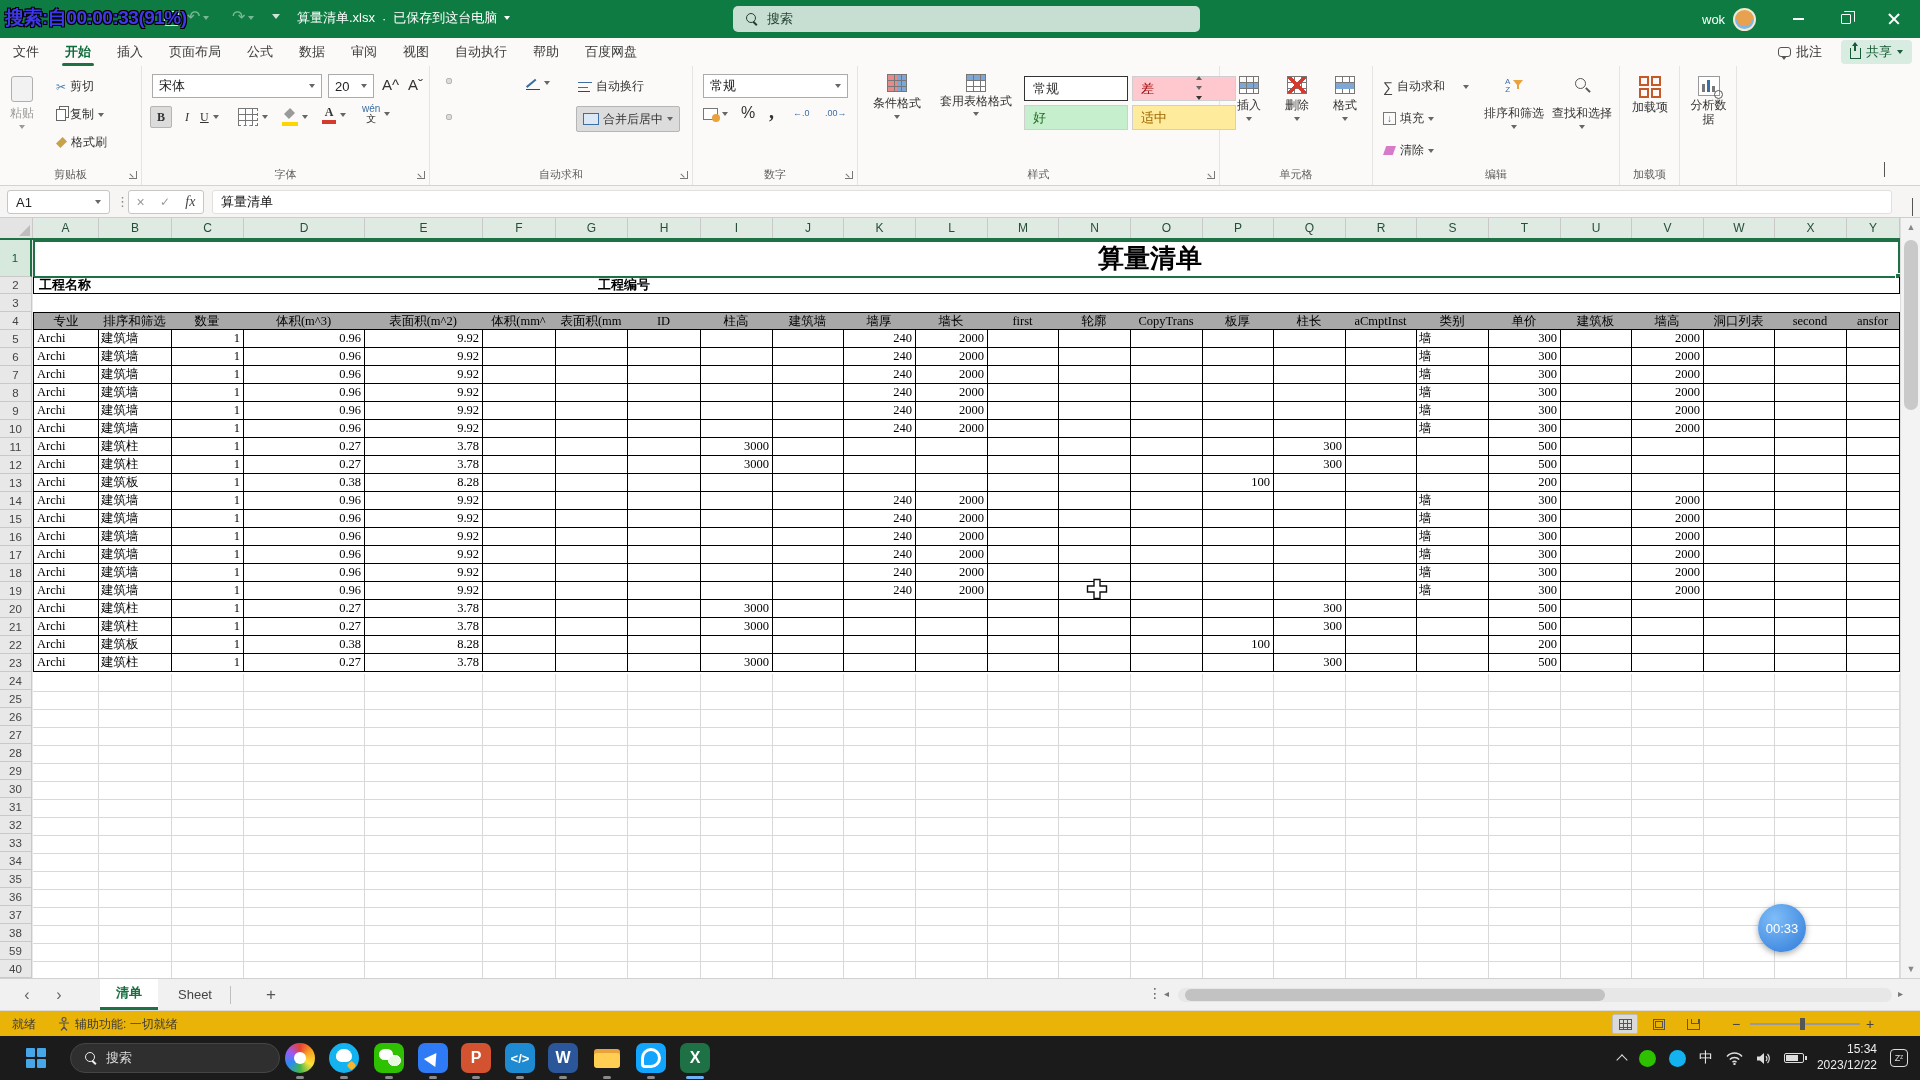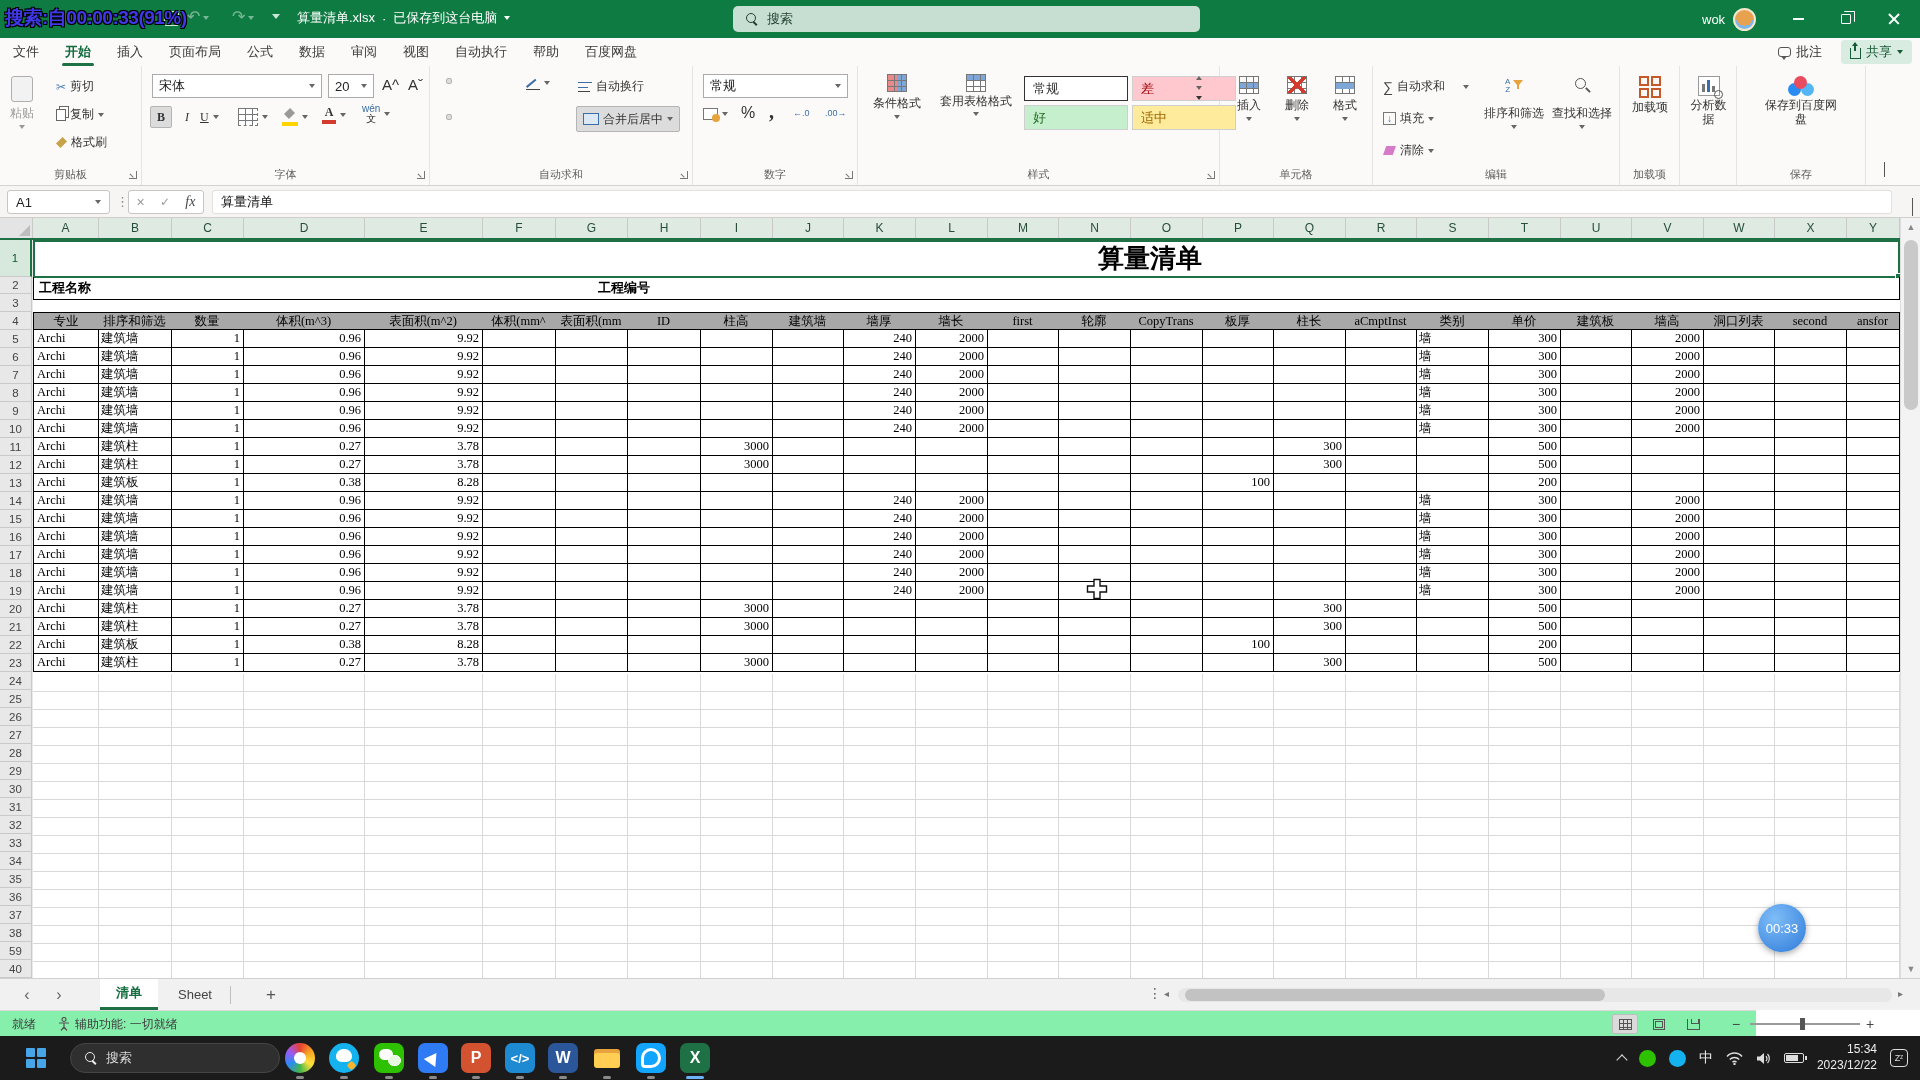--- a/index.html
+++ b/index.html
@@ -100,21 +100,21 @@
 .snav{position:absolute;top:0;height:32px;width:26px;display:flex;align-items:center;justify-content:center;color:#666;font-size:16px}
 .stab{position:absolute;top:0;height:31px;display:flex;align-items:center;padding:0 16px;color:#444}
 .stab.active{background:#fff;color:#167041;font-weight:bold;border-bottom:3px solid #1E7145}
 #stab-div{position:absolute;left:230px;top:7px;width:1px;height:18px;background:#BFBFBF}
 #addsheet{position:absolute;left:256px;top:0;width:30px;height:32px;display:flex;align-items:center;justify-content:center;font-size:17px;color:#555}
 #sb-more{position:absolute;left:1148px;top:6px;color:#666;font-size:14px}
 #hscroll{position:absolute;left:1178px;top:9px;width:714px;height:14px;background:#E7E7E7;border-radius:7px}
 #hthumb{position:absolute;left:7px;top:1px;width:420px;height:12px;background:#C2C2C2;border-radius:6px}
 .harrow{position:absolute;top:9px;font-size:10px;color:#777}
 
-#statusbar{position:absolute;left:0;top:1010px;width:1756px;height:26px;background:#86efac;border-top:1px solid #DCDAD8;font-size:12px;color:#3b3b3b}
+#statusbar{position:absolute;left:0;top:1010px;width:1920px;height:26px;background:#eab308;border-top:1px solid #DCDAD8;font-size:12px;color:#3b3b3b}
 .sb-item{position:absolute;top:0;height:26px;display:flex;align-items:center;gap:5px}
 .viewbtn{width:26px;height:20px;display:flex;align-items:center;justify-content:center;border-radius:2px}
 .viewbtn.active{background:#DADADA;border:1px solid #BDBDBD}
 .vb-grid{width:13px;height:11px;border:1.2px solid #555;background:linear-gradient(#555 1px,transparent 1px) 0 3px/100% 4px,linear-gradient(90deg,#555 1px,transparent 1px) 3px 0/4px 100%}
 .vb-page{width:12px;height:11px;border:1.2px solid #555;display:flex;align-items:center;justify-content:center}
 .vb-page::after{content:"";width:6px;height:5px;border:1px solid #555}
 .vb-break{width:13px;height:11px;border:1.2px solid #555;border-top:none;position:relative}
 .vb-break::before{content:"";position:absolute;left:3px;top:0;width:6px;height:4px;border:1px solid #555;border-top:none}
 #zoomtrack{position:absolute;left:1750px;top:12px;width:110px;height:2px;background:#9a9a9a}
 #zoomhandle{position:absolute;left:1800px;top:7px;width:5px;height:12px;background:#555}
@@ -457,31 +457,20 @@
         <span style="display:inline-block;width:22px;height:20px;border:1px solid #999;background:#fff;position:relative">
             <span style="position:absolute;left:3px;bottom:3px;width:3px;height:8px;background:#777"></span>
             <span style="position:absolute;left:8px;bottom:3px;width:3px;height:12px;background:#3b6ea5"></span>
             <span style="position:absolute;left:13px;bottom:3px;width:3px;height:6px;background:#777"></span>
             <span style="position:absolute;right:-4px;bottom:-4px;width:9px;height:9px;border:1.8px solid #555;border-radius:50%"></span>
           </span>
         <span style="white-space:normal;text-align:center;line-height:1.15">分析数据</span>
       </div>
     </div>
 
-    <div class="rgroup" style="left:1737px;width:129px">
-      <div class="vbtn" style="left:24px;top:10px;width:80px">
-        <span style="display:inline-block;width:26px;height:20px;position:relative">
-            <span style="position:absolute;left:0;bottom:0;width:13px;height:13px;border-radius:50%;background:#2A8BF2"></span>
-            <span style="position:absolute;right:0;bottom:0;width:13px;height:13px;border-radius:50%;background:#55B6F5"></span>
-            <span style="position:absolute;left:6px;top:0;width:13px;height:13px;border-radius:50%;background:#E94B5F"></span>
-          </span>
-        <span style="white-space:normal;text-align:center;line-height:1.15">保存到百度网盘</span>
-      </div>
-      <div class="glabel">保存</div>
-    </div>
 
     <div style="position:absolute;left:1884px;top:96px"><span class="chev-dn"></span></div>
   </div>
 
   <div id="fbar">
     <div id="namebox">
         <span>A1</span>
         <span class="caret sm" style="color:#666"></span>
       </div>
     <div id="fbar-dots">⋮</div>
@@ -588,21 +577,21 @@
       <div class="vline" style="left: 1240px;"></div>
       <div class="vline" style="left: 1312px;"></div>
       <div class="vline" style="left: 1383px;"></div>
       <div class="vline" style="left: 1455px;"></div>
       <div class="vline" style="left: 1527px;"></div>
       <div class="vline" style="left: 1598px;"></div>
       <div class="vline" style="left: 1670px;"></div>
       <div class="vline" style="left: 1741px;"></div>
       <div class="vline" style="left: 1813px;"></div>
       <div class="vline" style="left: 1866px;"></div>
-      <div class="inforow" style="top: 37px; height: 23px;">
+      <div class="inforow" style="top: 37px; height: 17px;">
         <span class="infotext" style="left: 5px;">工程名称</span>
         <span class="infotext" style="left: 564px;">工程编号</span>
       </div>
       <div class="cell hdr " style="border-left: 1px solid rgb(0, 0, 0); left: 0px; top: 72px; width: 66px; height: 18px;">专业</div>
       <div class="cell hdr" style="left: 66px; top: 72px; width: 74px; margin-left: -1px; height: 18px;">排序和筛选</div>
       <div class="cell hdr" style="left: 139px; top: 72px; width: 73px; margin-left: -1px; height: 18px;">数量</div>
       <div class="cell hdr" style="left: 211px; top: 72px; width: 122px; margin-left: -1px; height: 18px;">体积(m^3)</div>
       <div class="cell hdr" style="left: 332px; top: 72px; width: 119px; margin-left: -1px; height: 18px;">表面积(m^2)</div>
       <div class="cell hdr" style="left: 450px; top: 72px; width: 74px; margin-left: -1px; height: 18px;">体积(mm^</div>
       <div class="cell hdr" style="left: 523px; top: 72px; width: 73px; margin-left: -1px; height: 18px;">表面积(mm</div>

